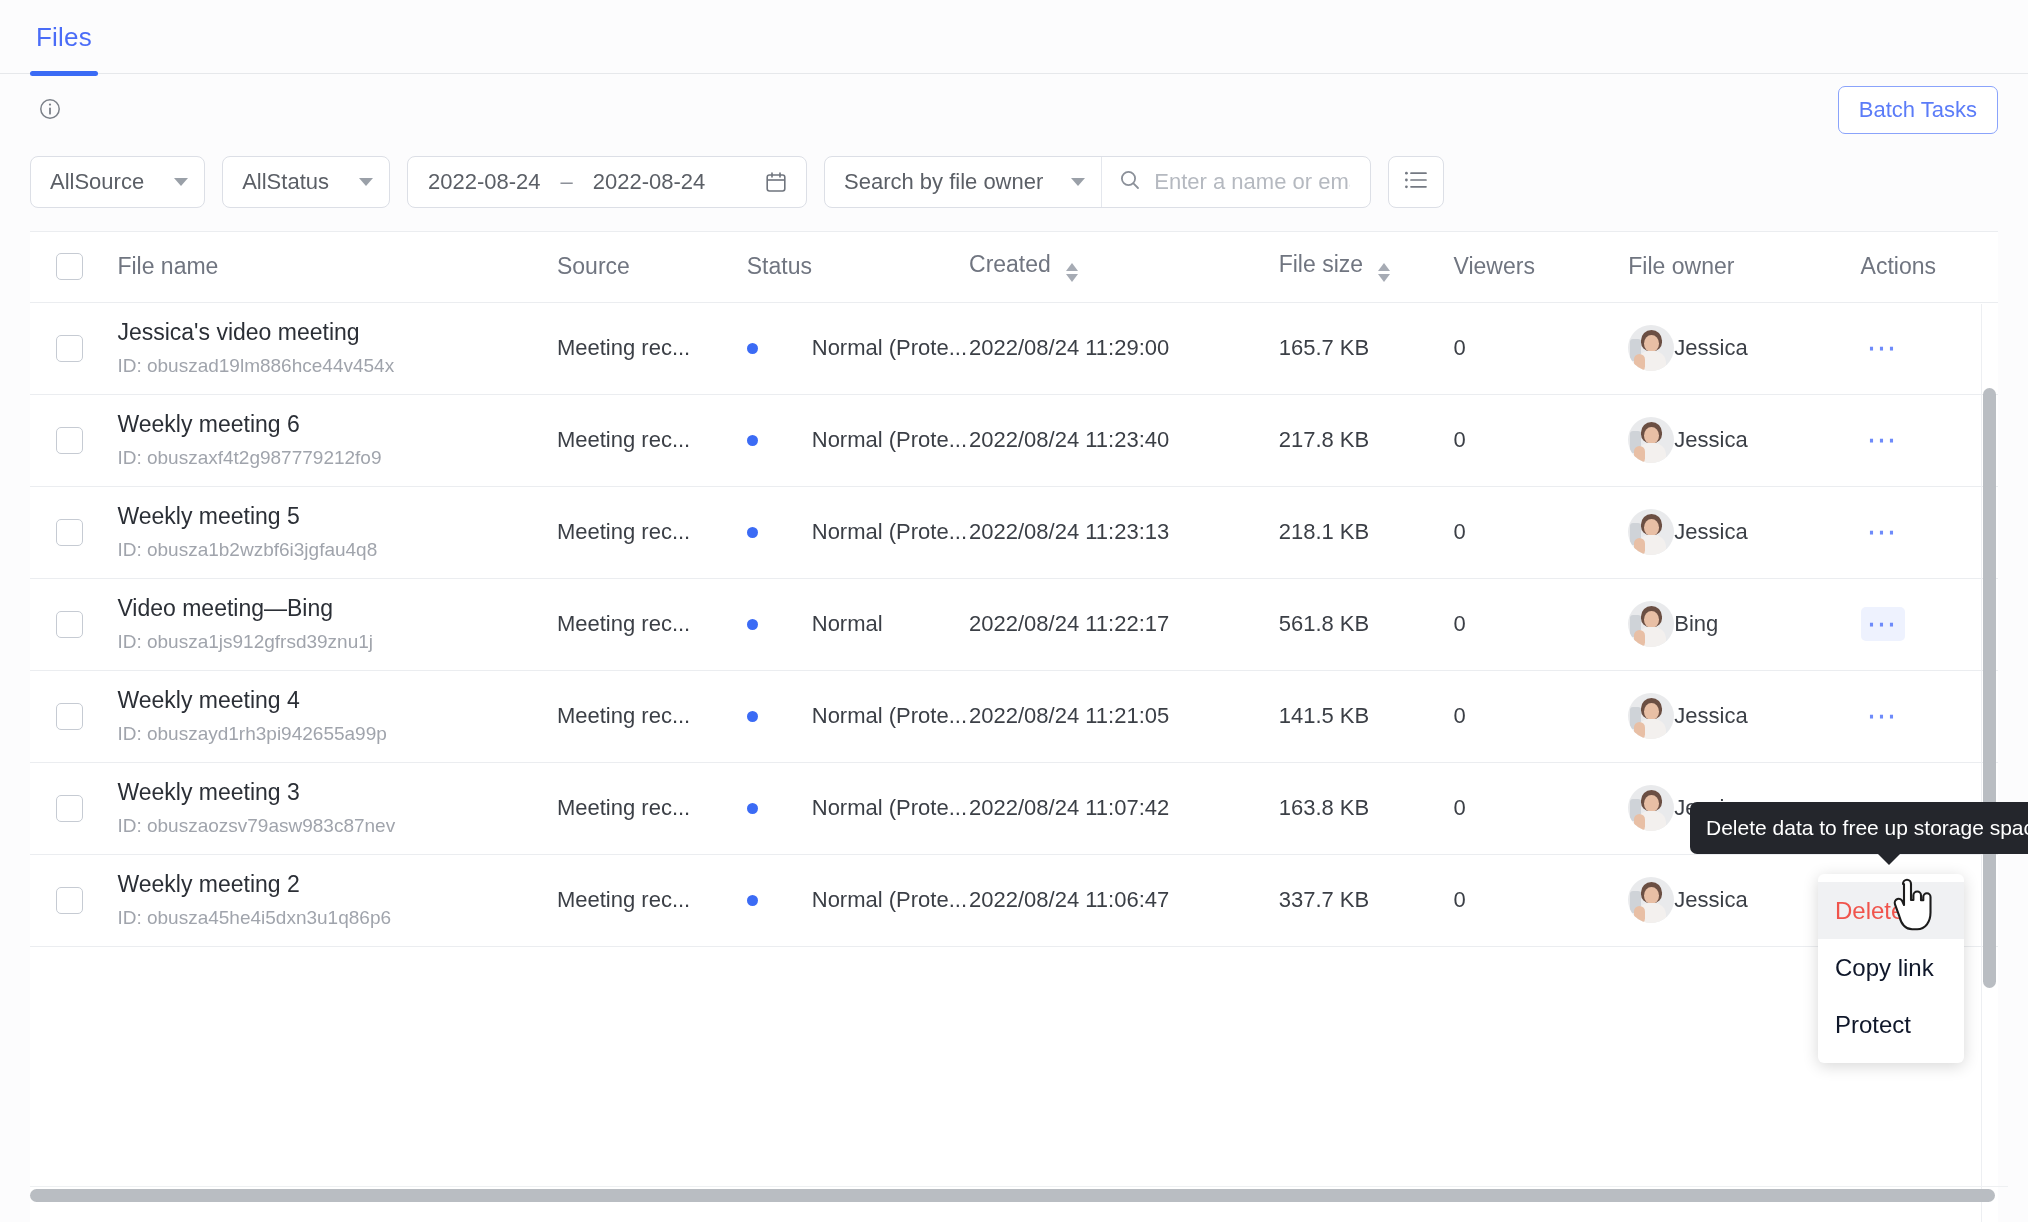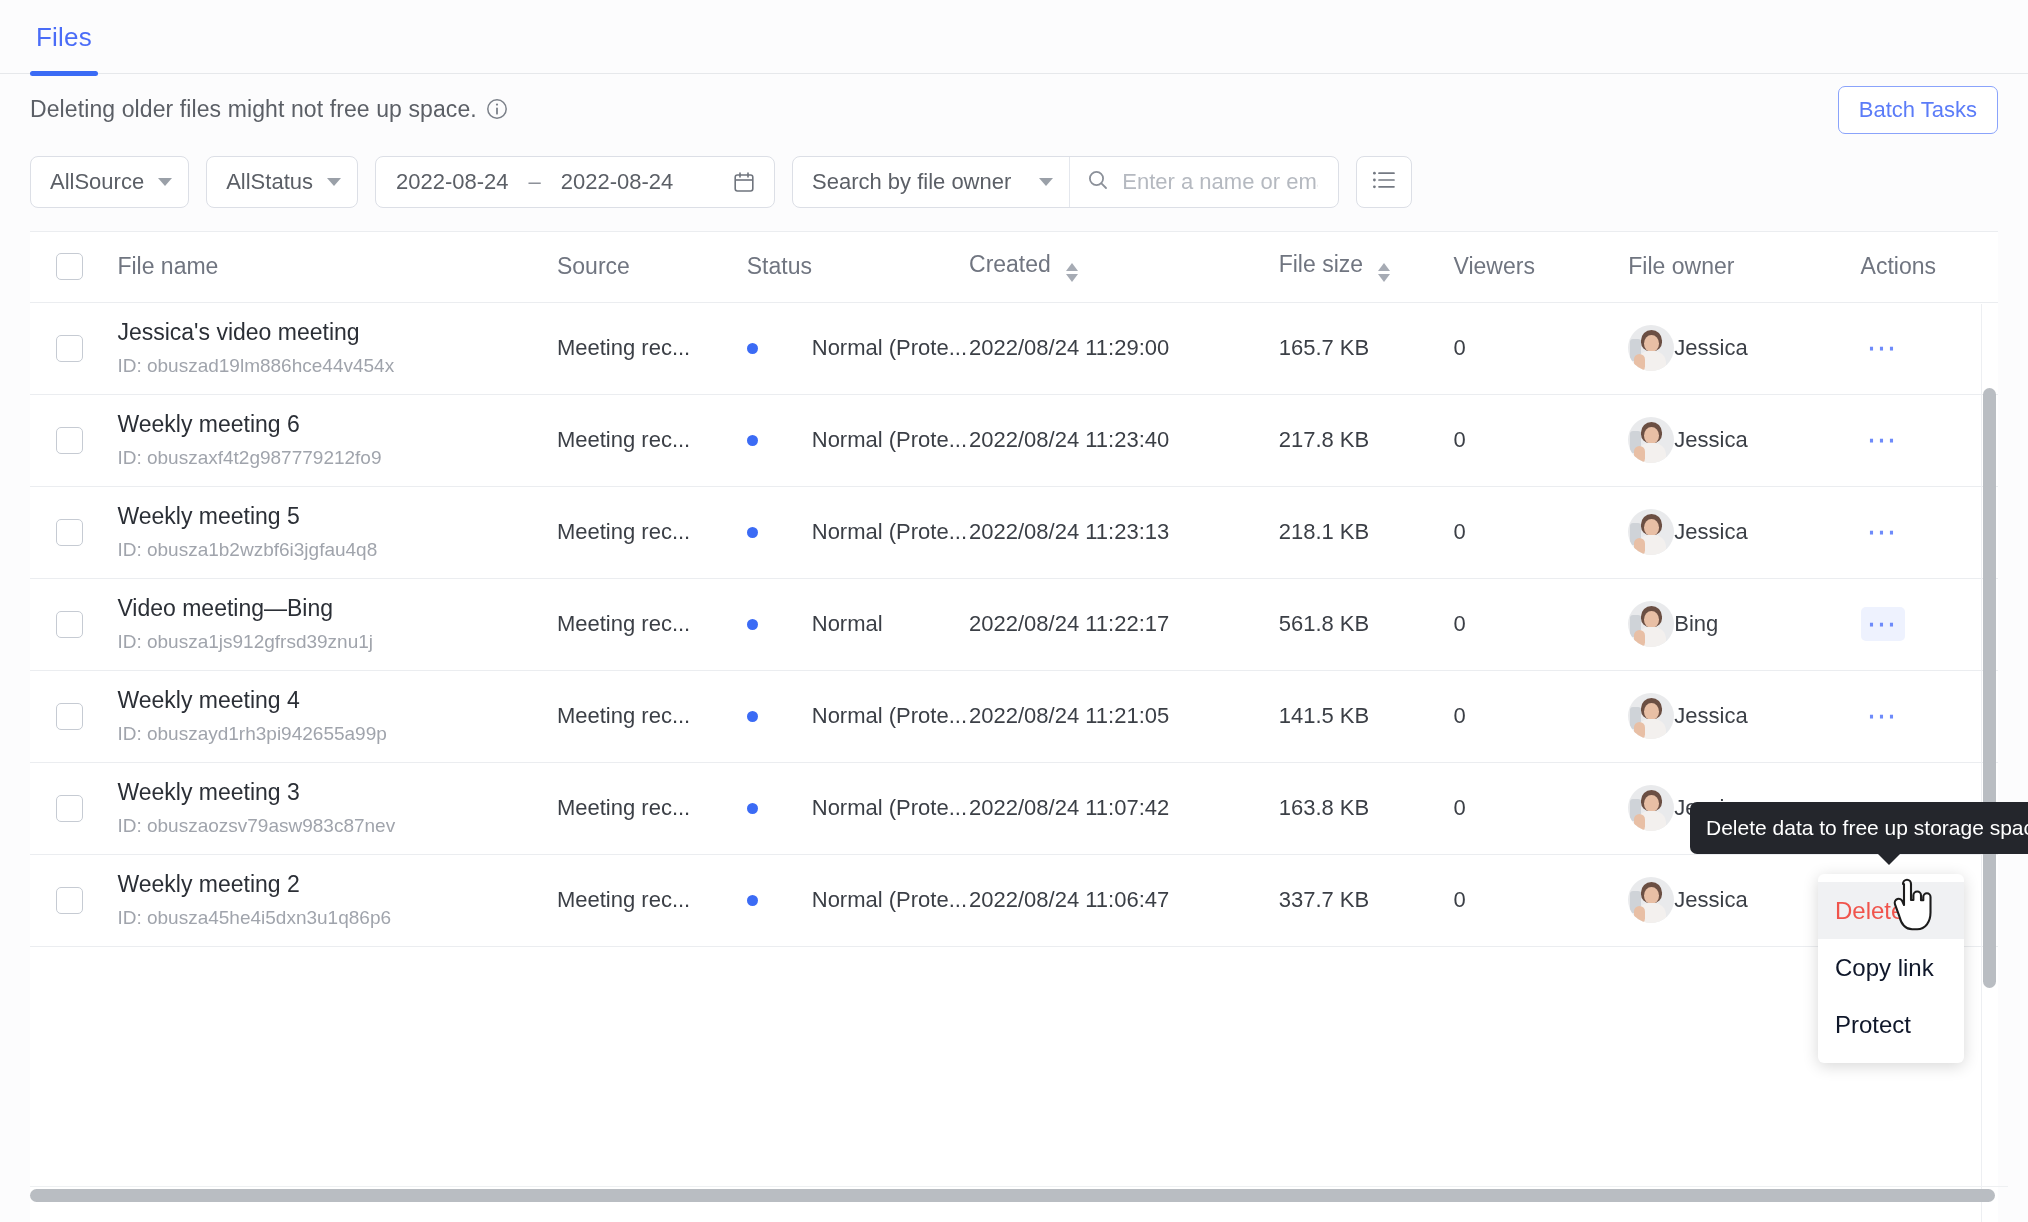--- a/index.html
+++ b/index.html
@@ -104,21 +104,21 @@
     border: 1px solid #dcdfe6;
     border-radius: 8px;
     background: #ffffff;
     display: flex;
     align-items: center;
     font-size: 22px;
     color: #5b5f66;
     cursor: pointer;
     white-space: nowrap;
   }
-  .ctl.select { padding: 0 16px 0 19px; gap: 14px; }
+  .ctl.select { padding: 0 16px 0 19px; gap: 30px; }
   .caret {
     width: 0; height: 0;
     border-left: 7px solid transparent;
     border-right: 7px solid transparent;
     border-top: 8px solid #9aa0a8;
     flex: 0 0 auto;
   }
   .date-range {
     width: 400px;
     padding: 0 18px 0 20px;
@@ -417,21 +417,20 @@
 <div class="app">
 
   <div class="tabbar">
     <div class="tab">
       <span>Files</span>
       <span class="tab-underline"></span>
     </div>
   </div>
 
   <div class="notice-row">
-    <span class="notice-text">Deleting older files might not free up space.</span>
     <span class="info-icon">
       <svg width="22" height="22" viewBox="0 0 22 22" fill="none">
         <circle cx="11" cy="11" r="9.2" stroke="#7b8089" stroke-width="1.5"></circle>
         <circle cx="11" cy="6.6" r="1.1" fill="#7b8089"></circle>
         <rect x="10.1" y="9.4" width="1.8" height="7.2" rx=".9" fill="#7b8089"></rect>
       </svg>
     </span>
     <button class="batch-btn">Batch Tasks</button>
   </div>
 

